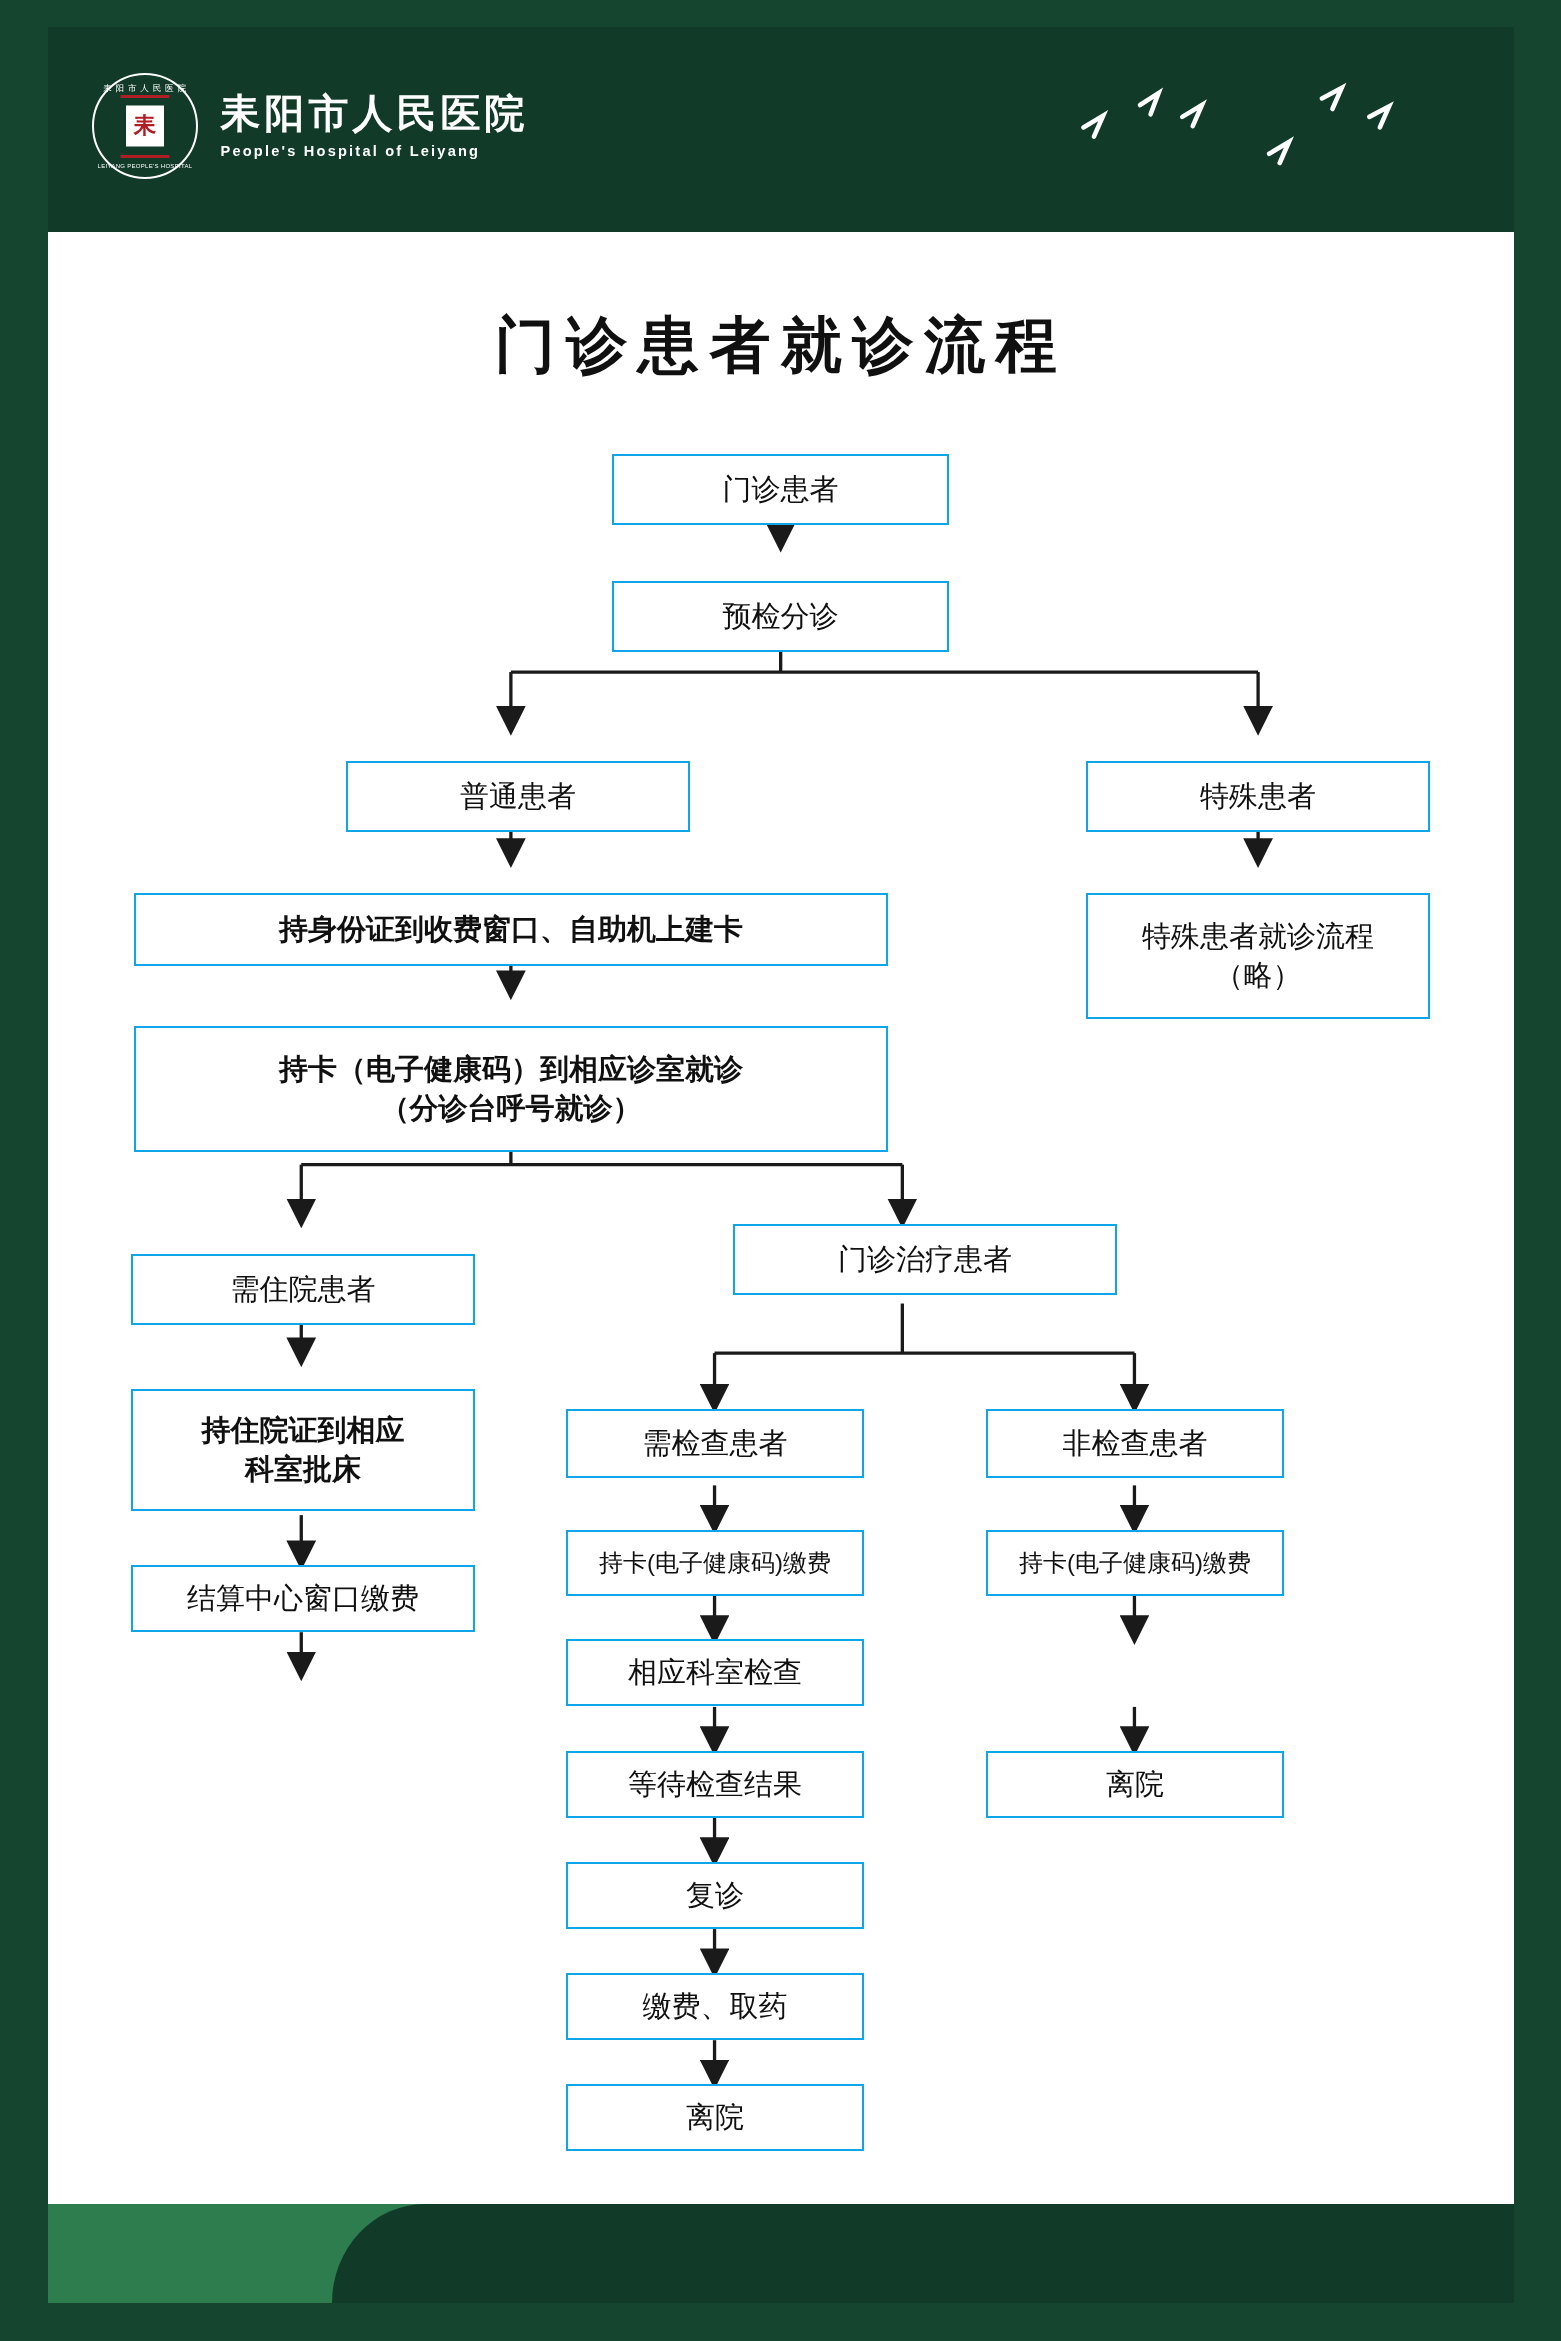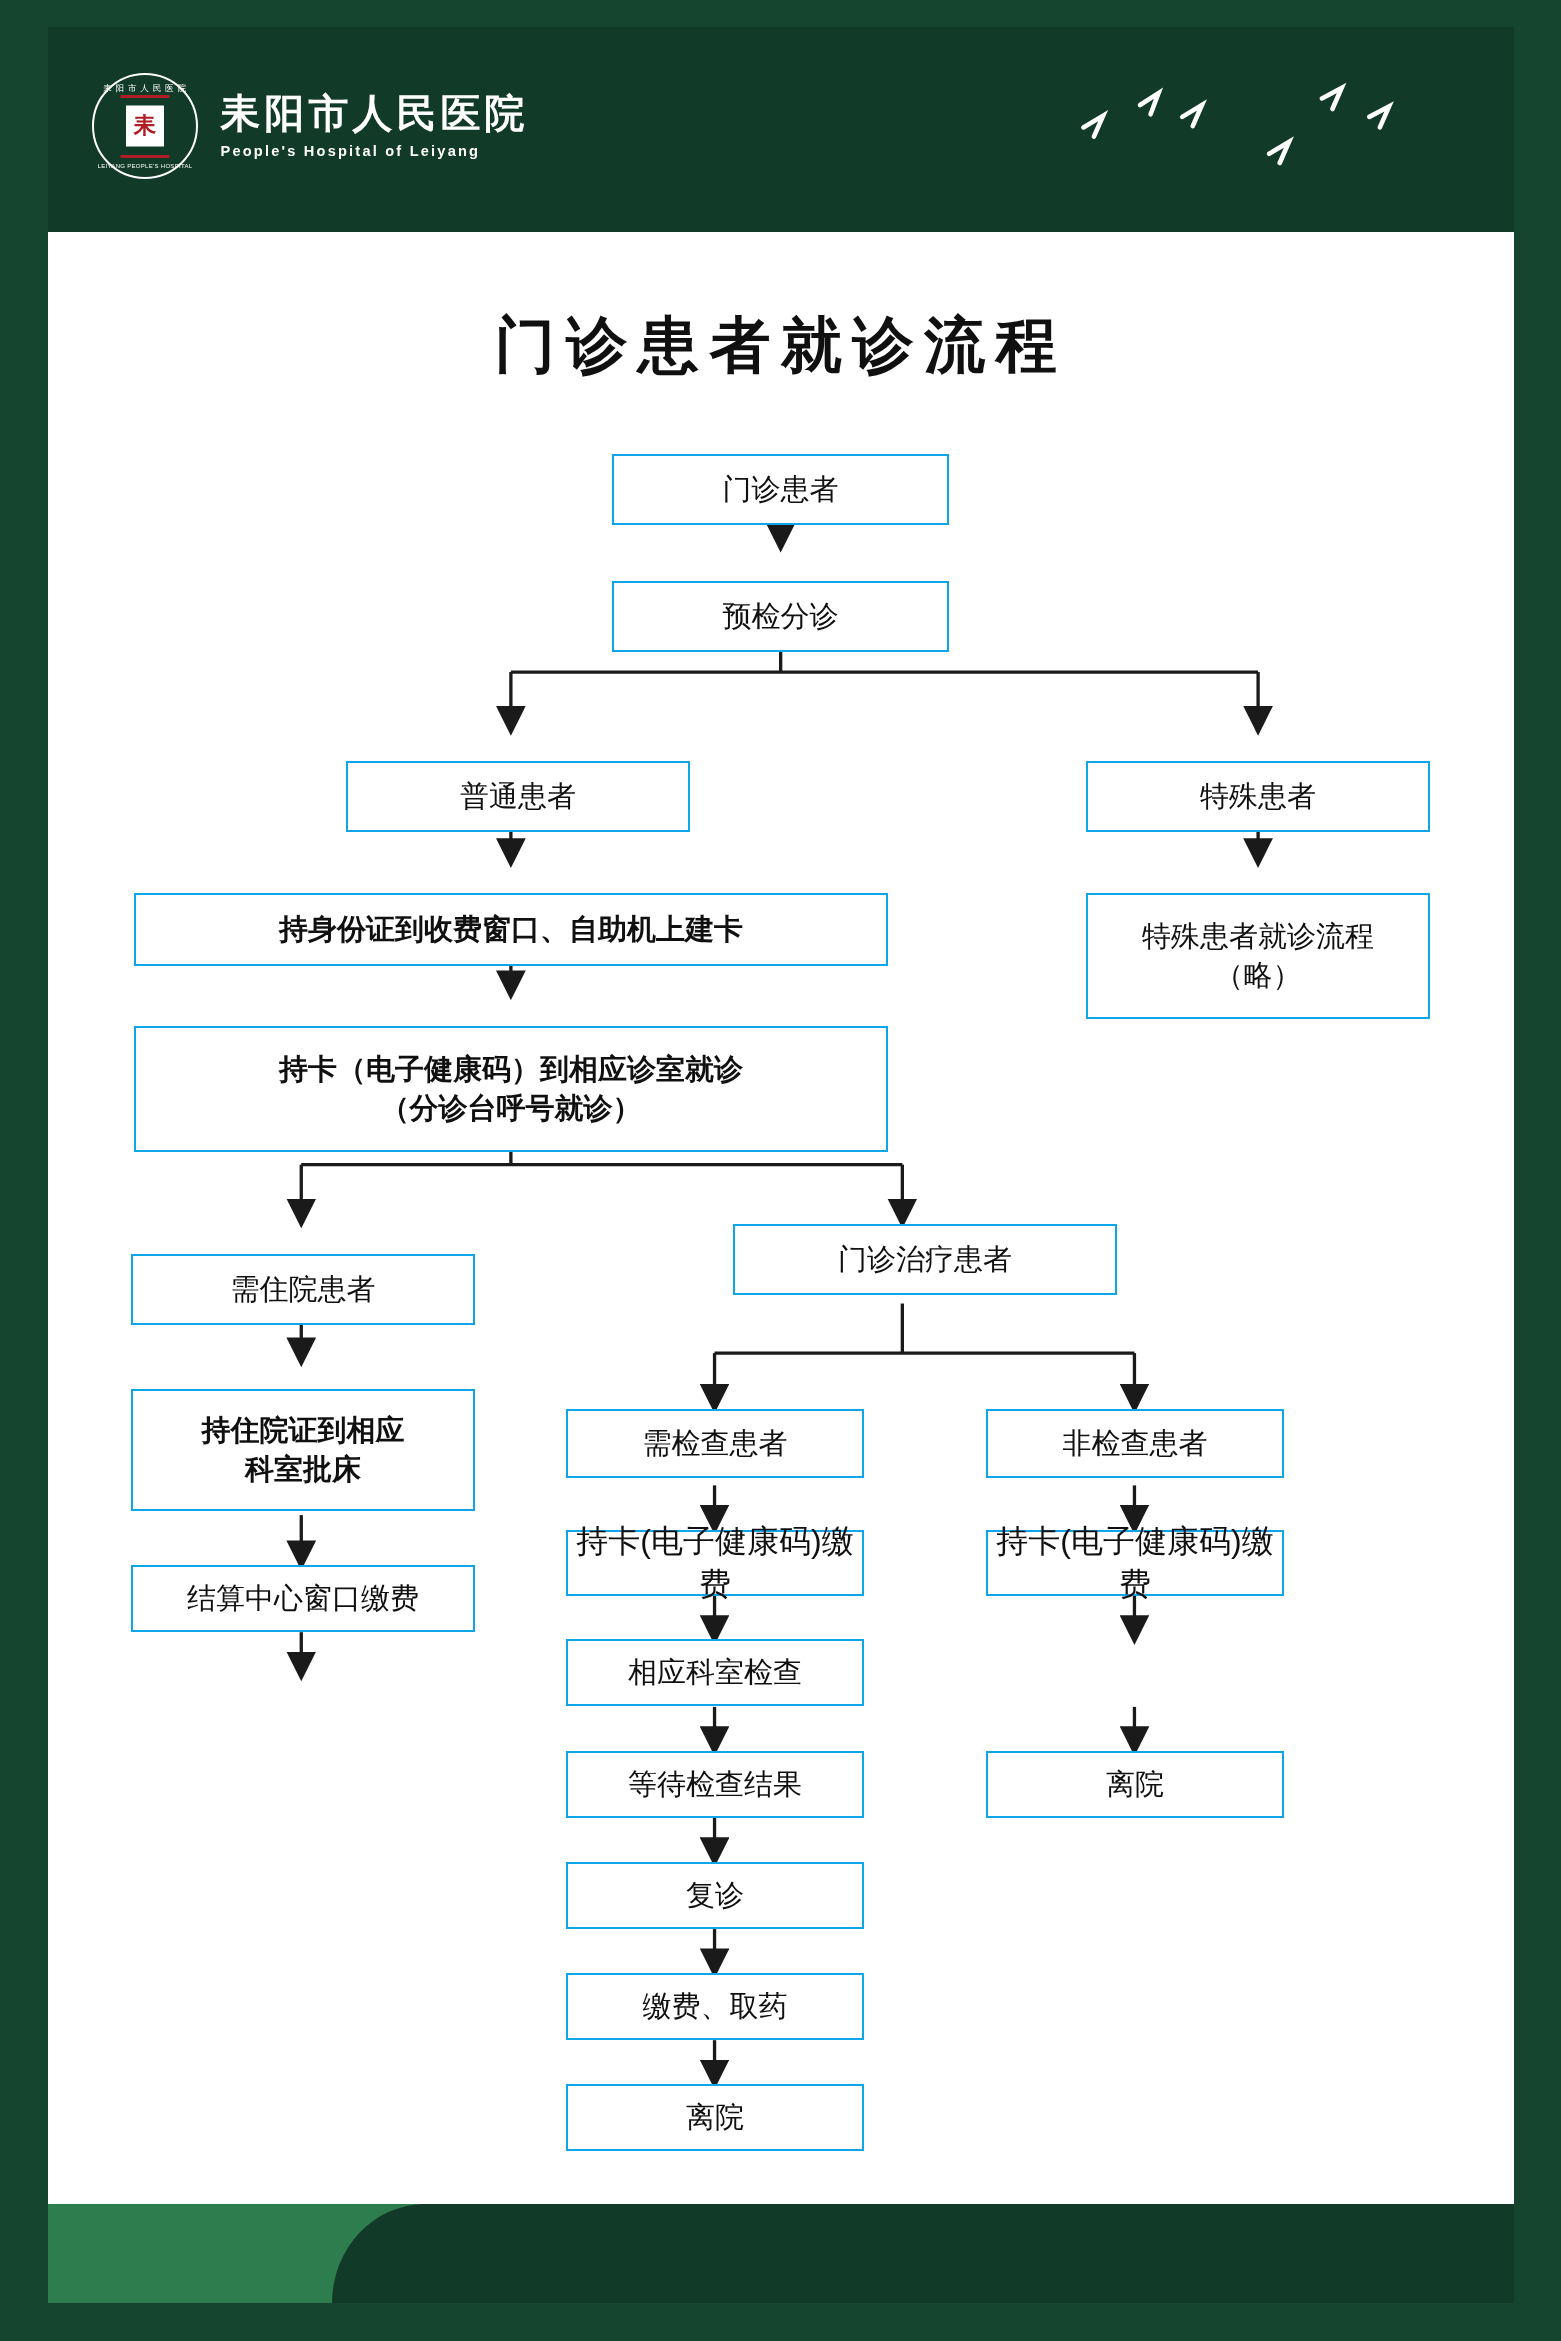--- a/index.html
+++ b/index.html
@@ -160,21 +160,21 @@
     display: flex;
     align-items: center;
     justify-content: center;
     text-align: center;
     line-height: 1.32;
     padding: 2.6px 6.6px;
   }
   .node.f36 { font-size: 29px; }
   .node.f38 { font-size: 29px; }
   .node.bold { font-weight: bold; }
-  .node.f34 { font-size: 32px; }
+  .node.f34 { font-size: 24px; }
 
   .flow svg.lines {
     position: absolute;
     left: 0; top: 0;
     width: 1466px;
     height: 2276px;
     pointer-events: none;
   }
 
   

